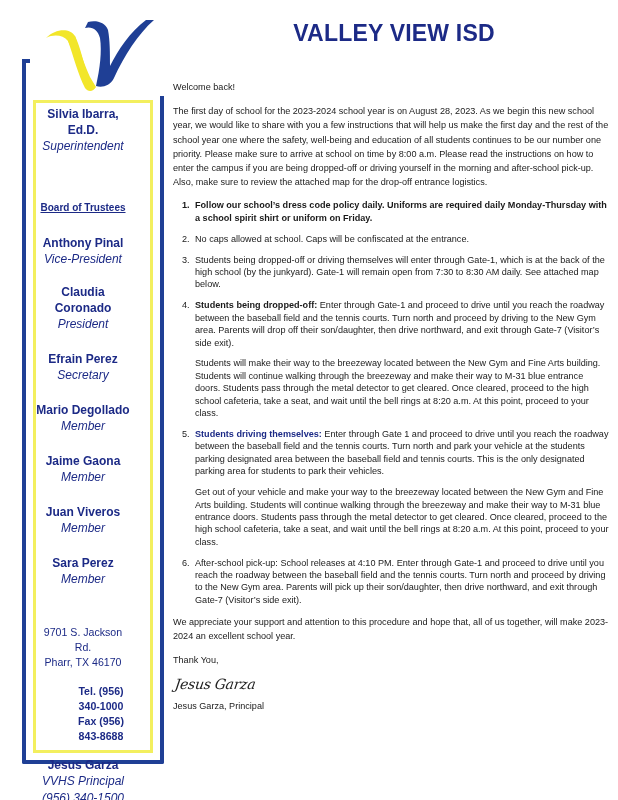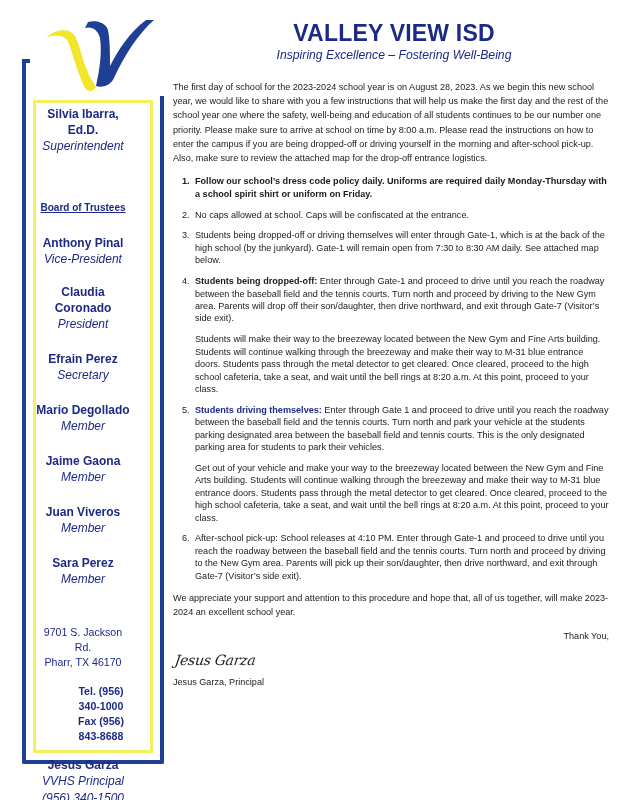--- a/index.html
+++ b/index.html
@@ -43,21 +43,21 @@
     .body { position: absolute; left: 173px; top: 80px; width: 436px; font-size: 9.1px; line-height: 14.2px; color: #1a1a1a; }
     .p-welcome { margin-bottom: 10px; }
     .p-intro { margin-bottom: 10px; }
     .list { list-style: none; }
     .li { position: relative; padding-left: 22px; margin-bottom: 8.5px; line-height: 12.4px; }
     .li-num { position: absolute; left: 9px; top: 0; }
     .li-sub { margin-top: 8.5px; }
     .bold { font-weight: bold; }
     .navy { color: #1c2a86; }
     .p-closing { margin-top: 1px; margin-bottom: 10px; }
-    .p-thanks { margin-bottom: 4px; text-align: right; }
+    .p-thanks { margin-bottom: 4px; }
     .signature { font-family: "DejaVu Serif", serif; font-style: italic; font-size: 14px; letter-spacing: -0.3px; color: #222; height: 26px; line-height: 26px; transform: skewX(-8deg); margin-left: 2px; }
     .sig-name { margin-top: 2px; }
   </style>
 </head>
 <body>
 
 <svg class="logo" viewBox="0 0 128 86">
   <path d="M16 30 C24 26 33 27 38 33 C43 42 47 58 52 70 L56 62 C52 48 49 36 45 28 C40 20 26 20 16 30 Z" fill="#f2e62a"></path>
   <path d="M38 33 C44 50 48 66 55 80 C58 84 63 84 66 79 L60 69 C55 58 50 44 45 28 Z" fill="#f2e62a"></path>
   <path d="M58 14 C66 12 75 14 78 22 C80 32 80 46 80 58 C88 42 100 24 116 12 L124 12 C108 26 94 48 84 70 C80 78 72 80 66 78 C70 60 72 44 70 30 C68 22 62 18 55 20 Z" fill="#1f3f95"></path>
@@ -112,24 +112,24 @@
   </div>
   <div class="sb-principal">
     <div class="sb-name">Jesus Garza</div>
     <div class="sb-role">VVHS Principal</div>
     <div class="sb-role">(956) 340-1500</div>
   </div>
 </div>
 
 <div class="header">
   <div class="header-title">VALLEY VIEW ISD</div>
-  <div class="header-sub">Inspiring Excellence – Fostering Well-Being</div>
 </div>
 
 <div class="body">
+  <p class="p-welcome">Welcome back!</p>
   <p class="p-intro">The first day of school for the 2023-2024 school year is on August 28, 2023.  As we begin this new school year, we would like to share with you a few instructions that will help us make the first day and the rest of the school year one where the safety, well-being and education of all students continues to be our number one priority.  Please make sure to arrive at school on time by 8:00 a.m.  Please read the instructions on how to enter the campus if you are being dropped-off or driving yourself in the morning and after-school pick-up. Also, make sure to review the attached map for the drop-off entrance logistics.</p>
 
   <ol class="list">
     <li class="li bold">
       <span class="li-num">1.</span>
       <span>Follow our school’s dress code policy daily. Uniforms are required daily Monday-Thursday with a school spirit shirt or uniform on Friday.</span>
     </li>
     <li class="li">
       <span class="li-num">2.</span>
       <span>No caps allowed at school. Caps will be confiscated at the entrance.</span>

